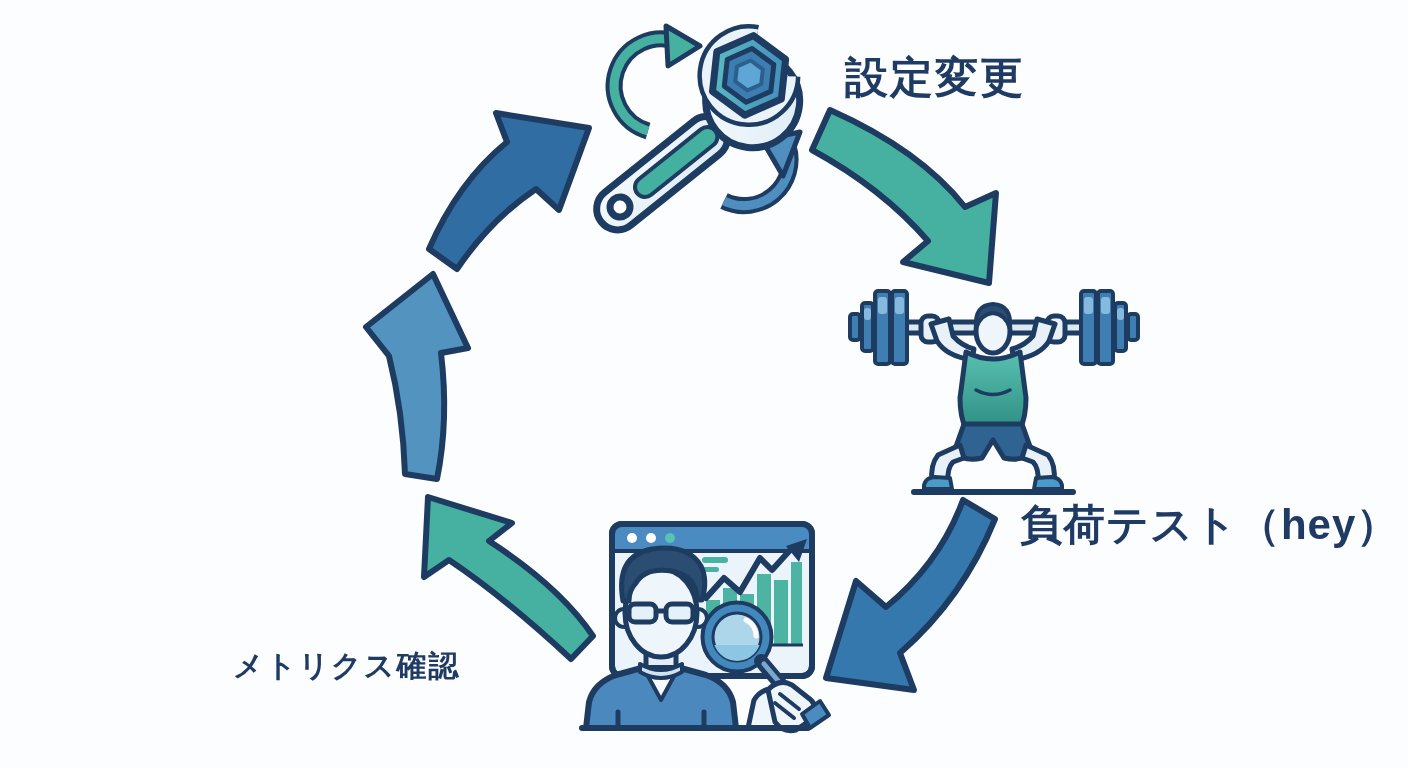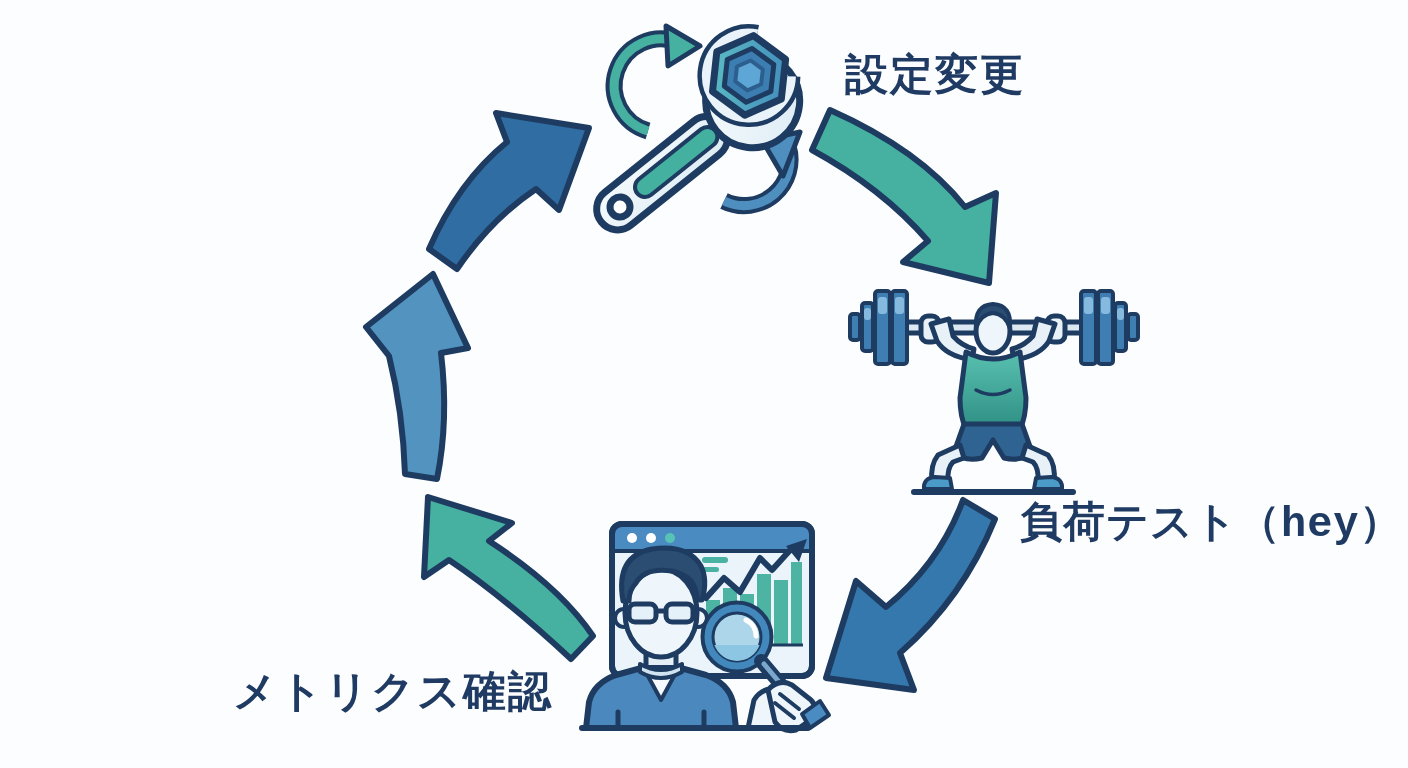--- a/index.html
+++ b/index.html
@@ -1,28 +1,28 @@
 <!DOCTYPE html>
 <html><head>
 <meta charset="utf-8">
 <style>
   html,body{margin:0;padding:0;background:#ffffff;}
   #stage{
     position:relative;width:1408px;height:768px;overflow:hidden;
     background:#fcfdfe;
-    font-family:Liberation Mono, monospace;
+    font-family:Liberation Sans, sans-serif;
   }
   #artwork{position:absolute;left:0;top:0;width:1408px;height:768px;}
   .label{
     position:absolute;font-weight:700;color:#1f3b63;white-space:nowrap;
     letter-spacing:2px;line-height:1.1;
   }
   #label-config{left:845px;top:54px;font-size:43px;}
   #label-load{left:1020px;top:502px;font-size:42px;letter-spacing:1px;}
-  #label-metrics{left:233px;top:671px;font-size:43px;}
+  #label-metrics{left:233px;top:649px;font-size:30px;}
   .outlined{stroke:#1e3c61;stroke-width:6;stroke-linejoin:round;}
 </style>
 </head>
 <body>
 
 <div id="stage">
 
 <svg id="artwork" viewBox="0 0 1408 768" xmlns="http://www.w3.org/2000/svg">
   <defs>
     <linearGradient id="tealGrad" x1="0" y1="0" x2="0" y2="1">

